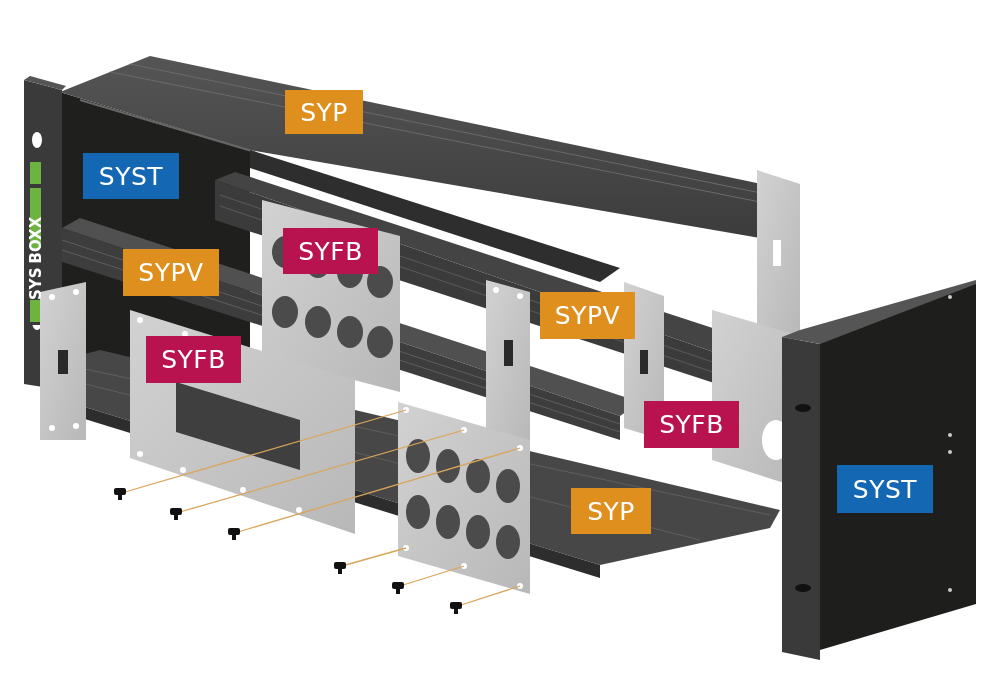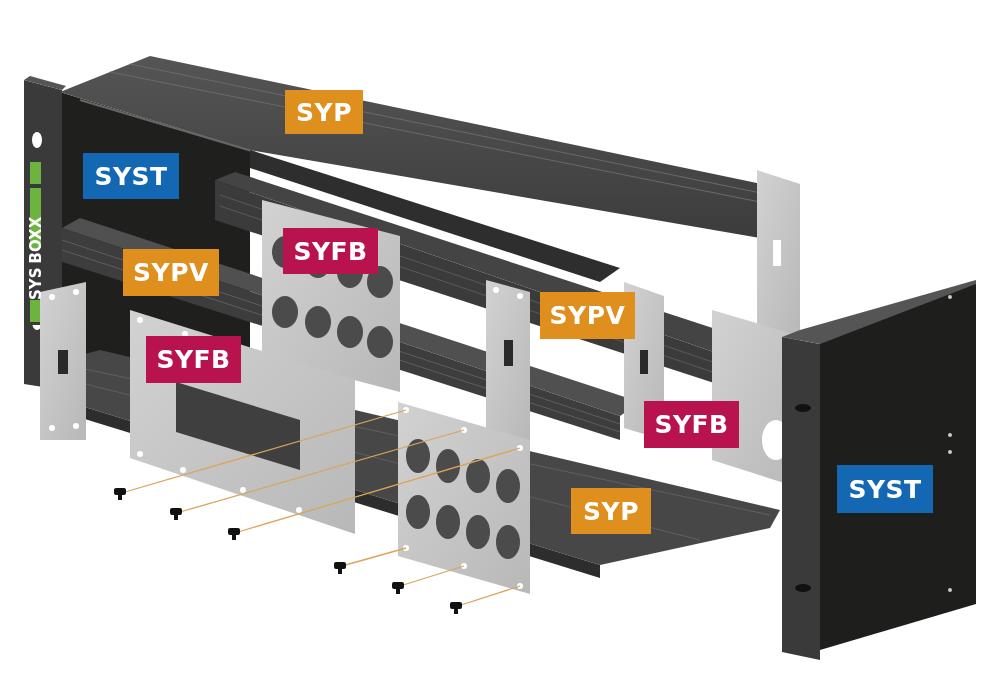--- a/index.html
+++ b/index.html
@@ -2,21 +2,21 @@
 <html><head>
 <meta charset="utf-8">
 <style>
   html, body { margin: 0; padding: 0; background: #ffffff; }
   body { width: 1000px; height: 696px; position: relative; overflow: hidden; font-family: "DejaVu Sans", sans-serif; }
   #stage { position: absolute; left: 0; top: 0; width: 1000px; height: 696px; }
   .label {
     position: absolute;
     color: #ffffff;
     font-family: "DejaVu Sans", sans-serif;
-    font-weight: bold;
+    font-weight: normal;
     font-size: 25px;
     letter-spacing: 0.5px;
     display: flex; align-items: center; justify-content: center;
     box-sizing: border-box;
     line-height: 1;
   }
   .logo-text {
     position: absolute;
     font-family: "DejaVu Sans", sans-serif;
     font-weight: bold;

